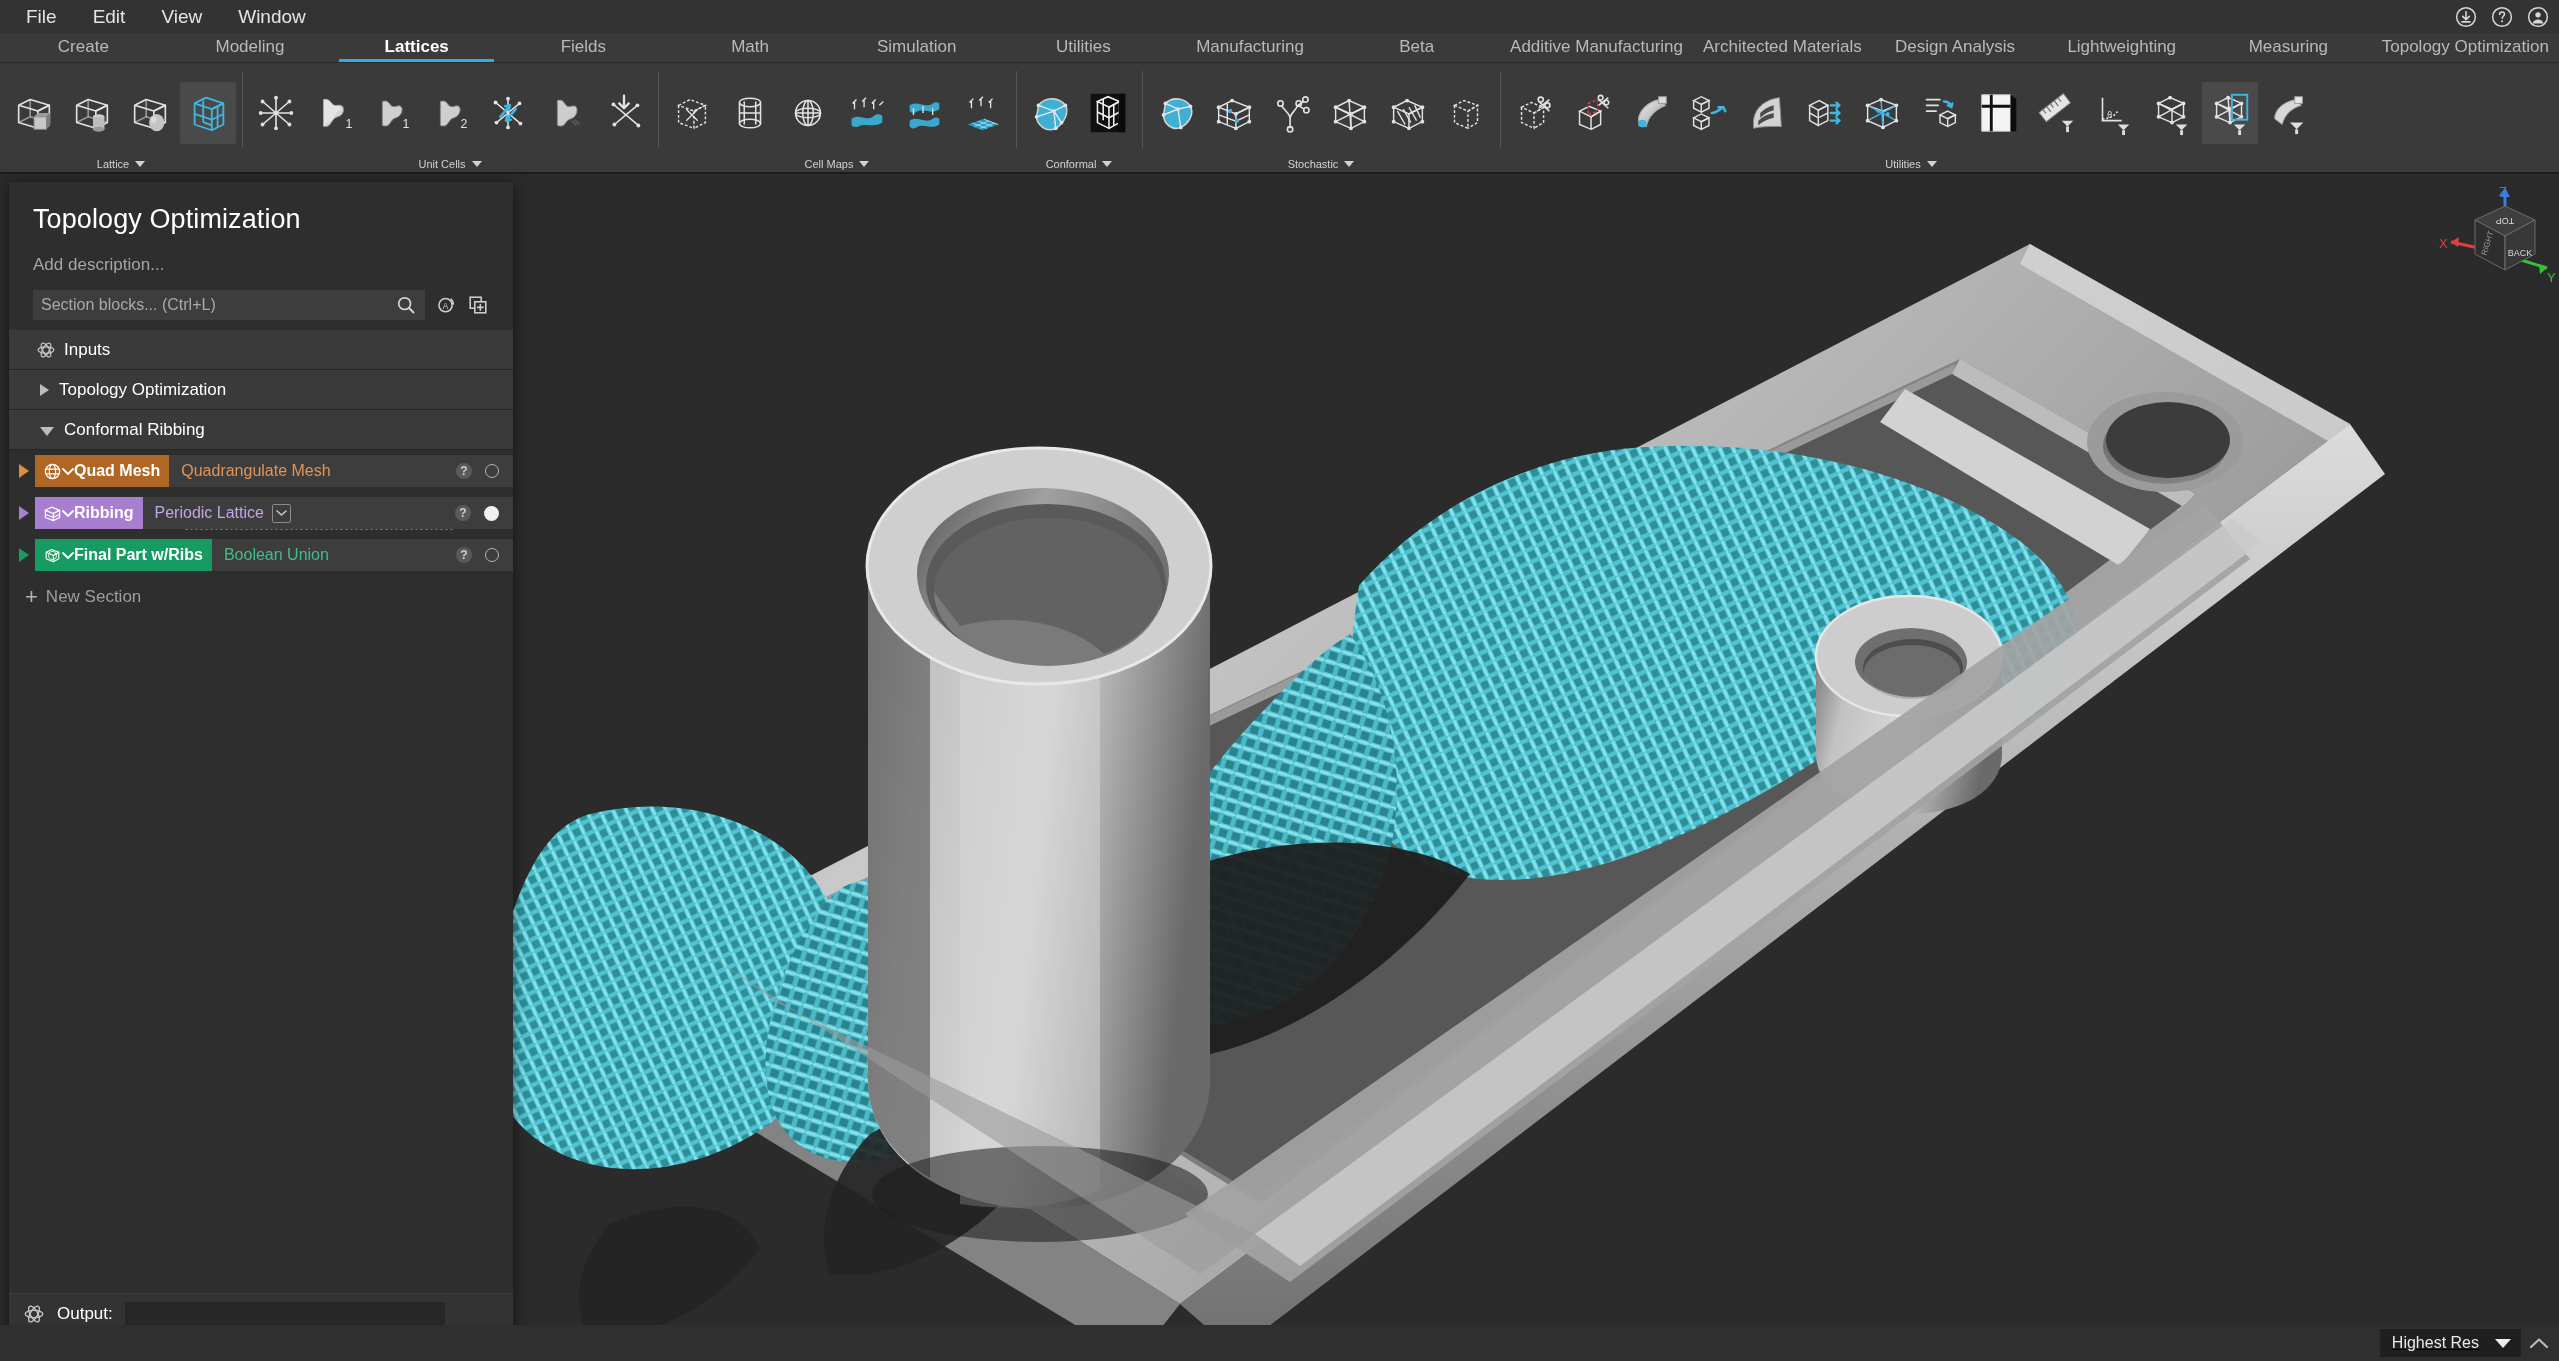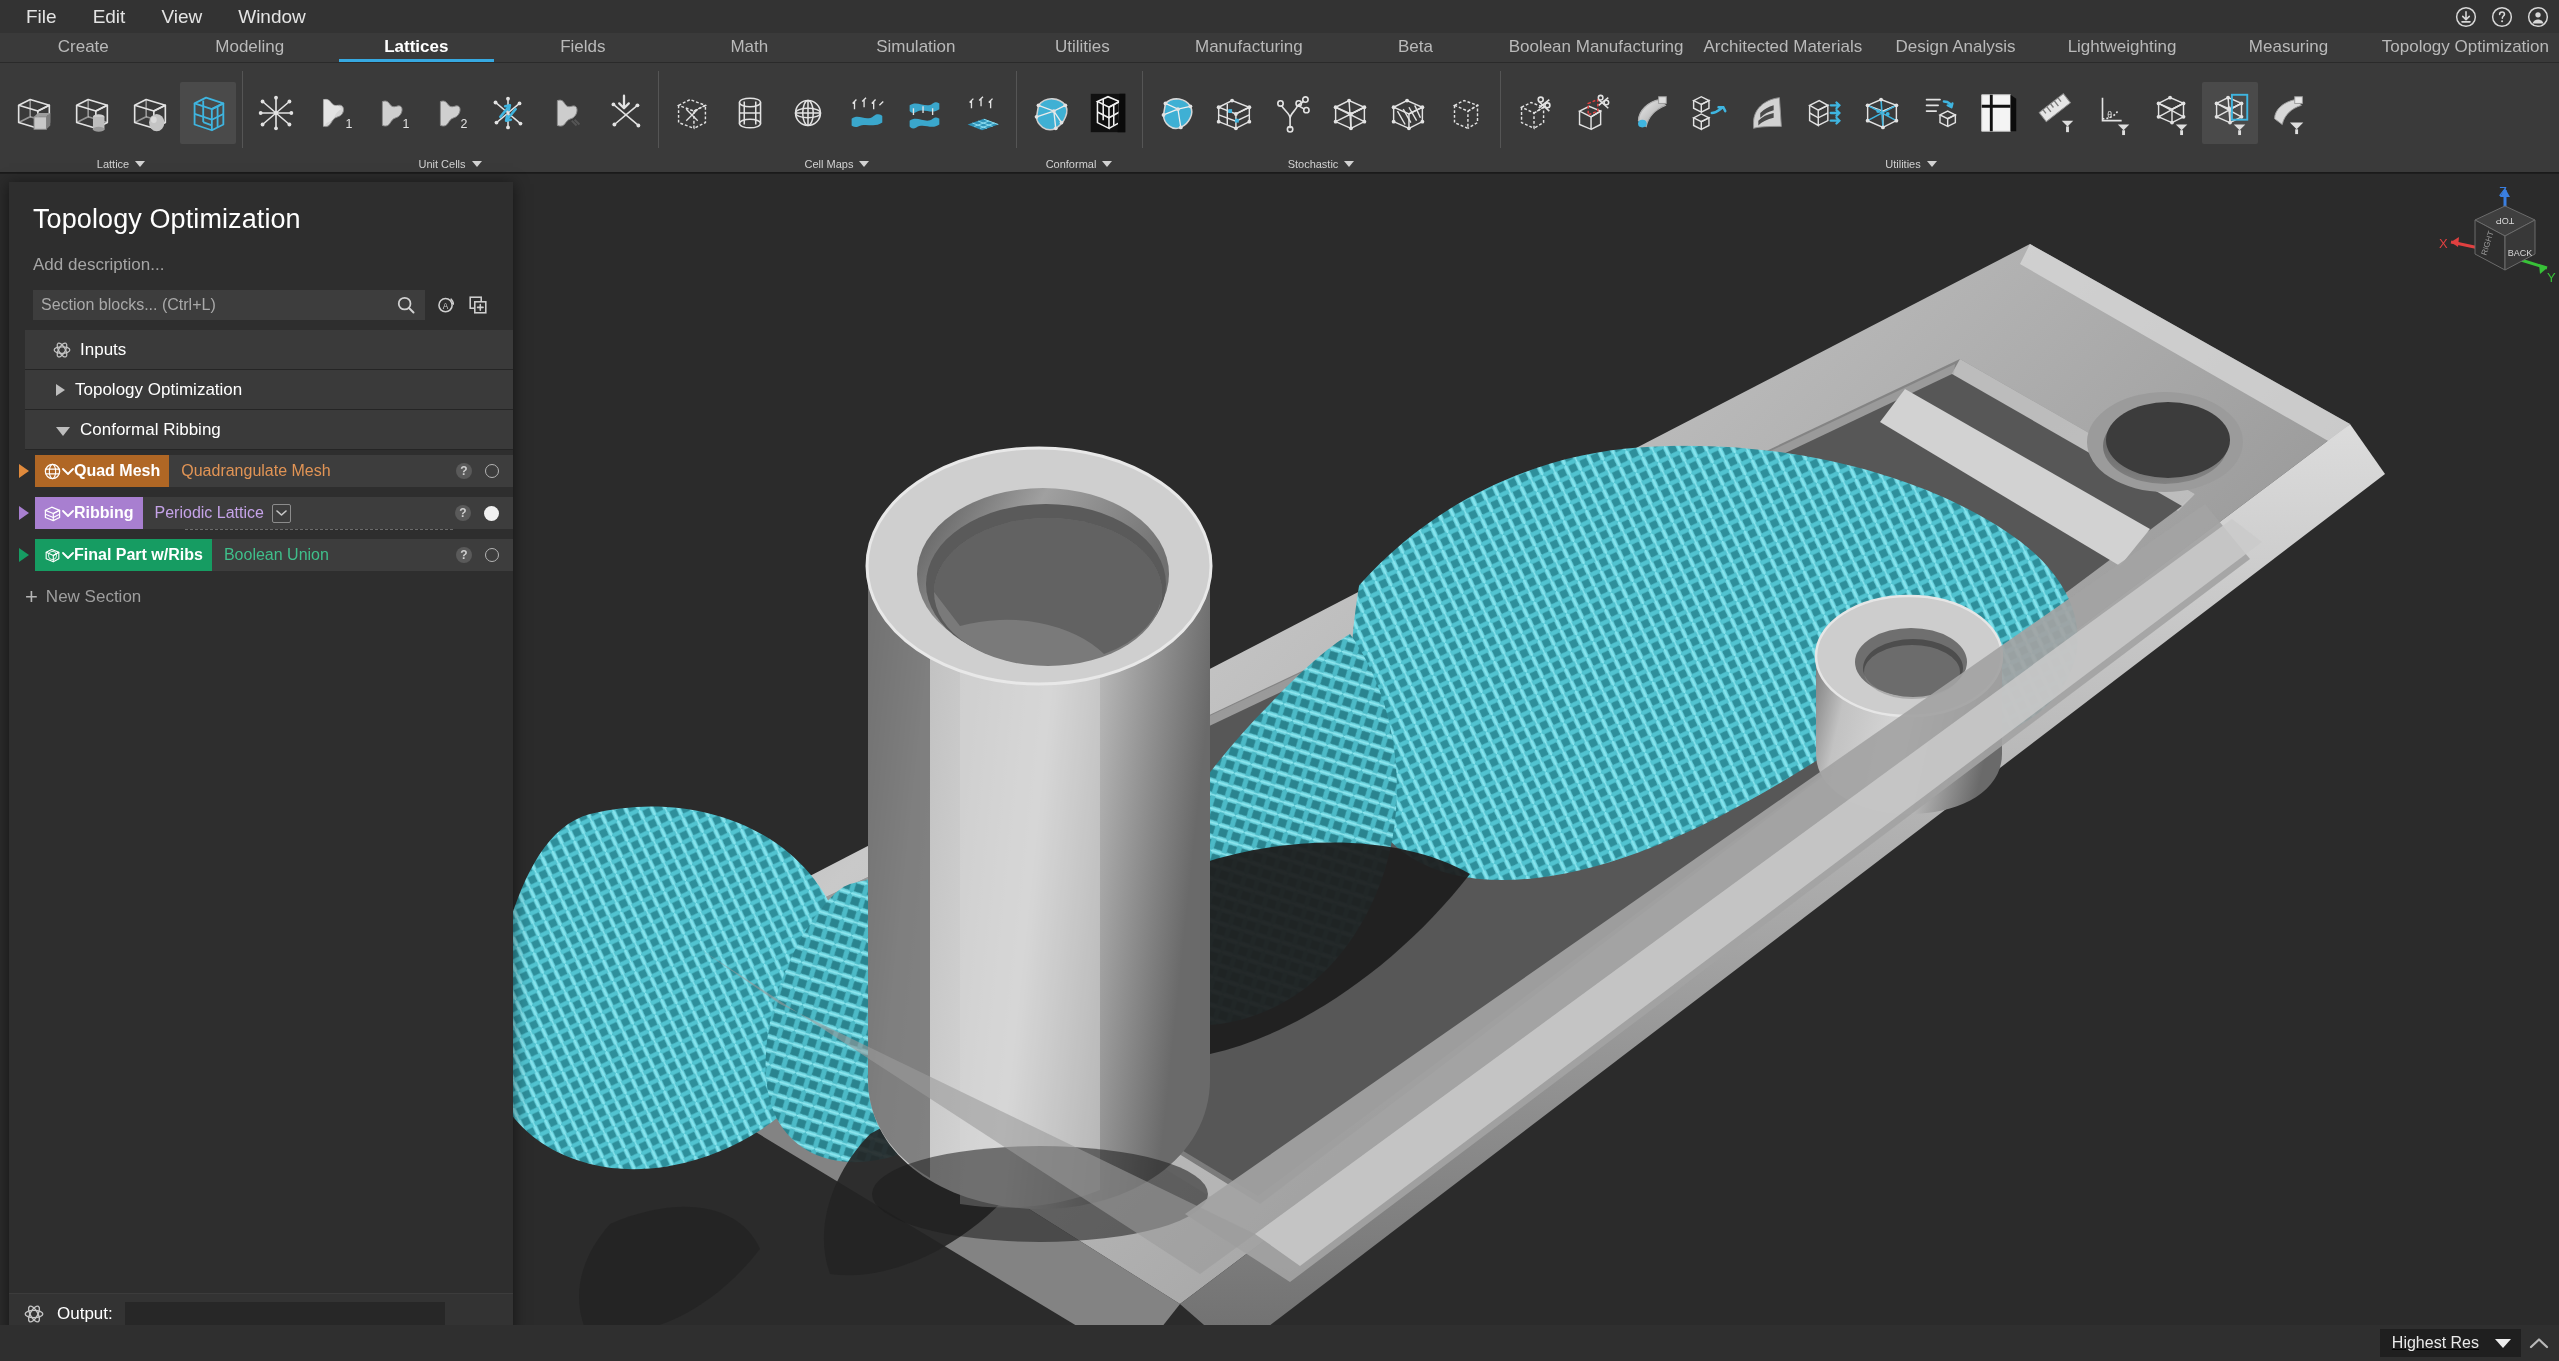--- a/index.html
+++ b/index.html
@@ -103,21 +103,21 @@
     display: flex; align-items: center; padding: 0 8px;
     cursor: text;
   }
   .searchbox span { color: #a9a9a9; font-size: 16px; flex: 1; }
   .sicon { width: 22px; height: 22px; cursor: default; }
 
   .tree { flex: 1; overflow: hidden; background: #2e2e2e; }
   .trow {
     height: 40px; display: flex; align-items: center;
     border-bottom: 1px solid #252525; padding-left: 23px;
-    cursor: default; position: relative; margin-left: 16px;
+    cursor: default; position: relative;
   }
   .trow.section { background: #3a3a3a; }
   .trow-label { color: #ffffff; font-size: 17px; margin-left: 8px; }
   .twist {
     width: 0; height: 0; margin-left: 8px; margin-right: 2px;
     border-top: 6px solid transparent; border-bottom: 6px solid transparent;
     border-left: 9px solid #bdbdbd; cursor: default; flex: none;
   }
   .twist.open {
     border-left: 7px solid transparent; border-right: 7px solid transparent;
@@ -223,21 +223,21 @@
 <div class="tabbar" id="tabbar">
     <div class="tab" style="flex: 1 1 0%;">Create</div>
     <div class="tab" style="flex: 1 1 0%;">Modeling</div>
     <div class="tab active" style="flex: 1 1 0%;">Lattices</div>
     <div class="tab" style="flex: 1 1 0%;">Fields</div>
     <div class="tab" style="flex: 1 1 0%;">Math</div>
     <div class="tab" style="flex: 1 1 0%;">Simulation</div>
     <div class="tab" style="flex: 1 1 0%;">Utilities</div>
     <div class="tab" style="flex: 1 1 0%;">Manufacturing</div>
     <div class="tab" style="flex: 1 1 0%;">Beta</div>
-    <div class="tab" style="flex: 1 1 0%;">Boolean Manufacturing</div>
+    <div class="tab" style="flex: 1 1 0%;">Additive Manufacturing</div>
     <div class="tab" style="flex: 1 1 0%;">Architected Materials</div>
     <div class="tab" style="flex: 1 1 0%;">Design Analysis</div>
     <div class="tab" style="flex: 1 1 0%;">Lightweighting</div>
     <div class="tab" style="flex: 1 1 0%;">Measuring</div>
     <div class="tab" style="flex: 1 1 0%;">Topology Optimization</div>
   </div>
 
 <div class="ribbon" id="ribbon">
     <div class="rgroup">
       <div class="ricons">

